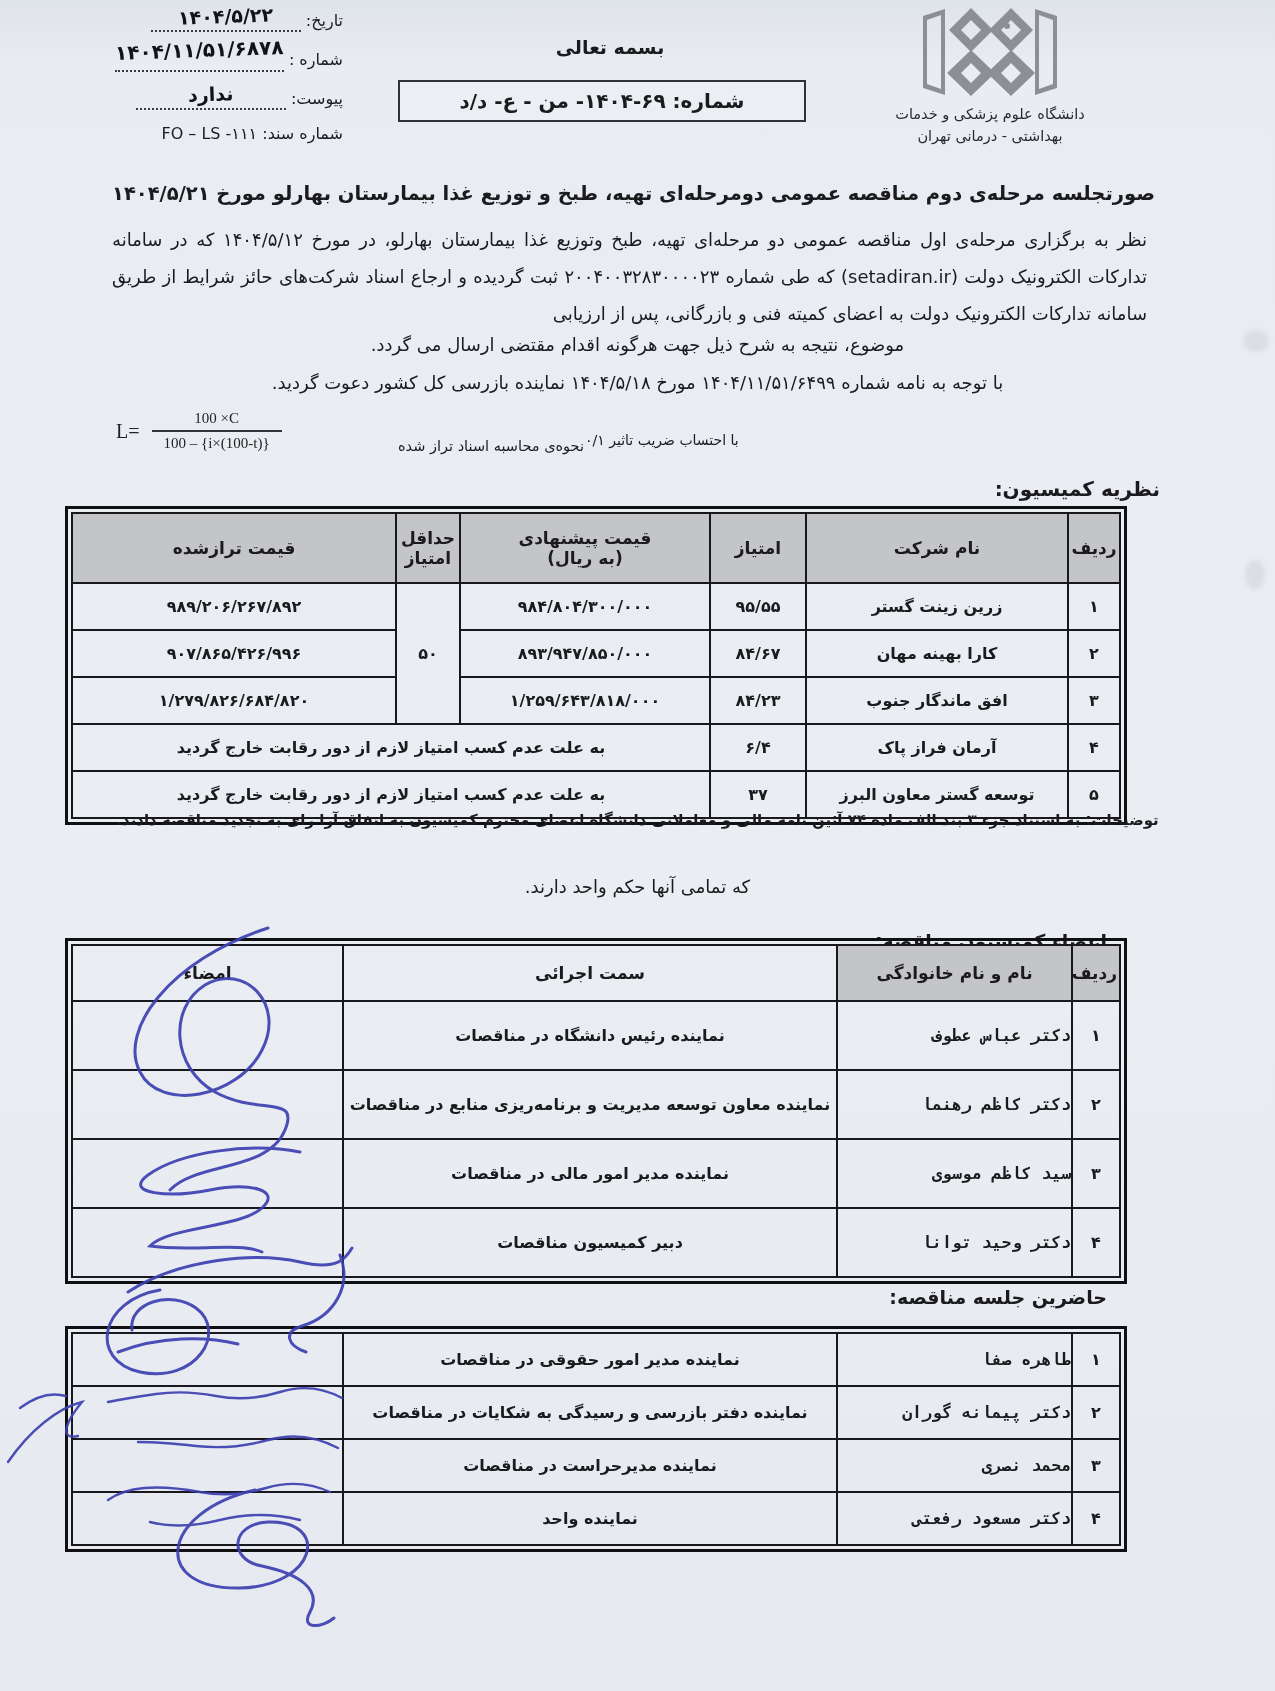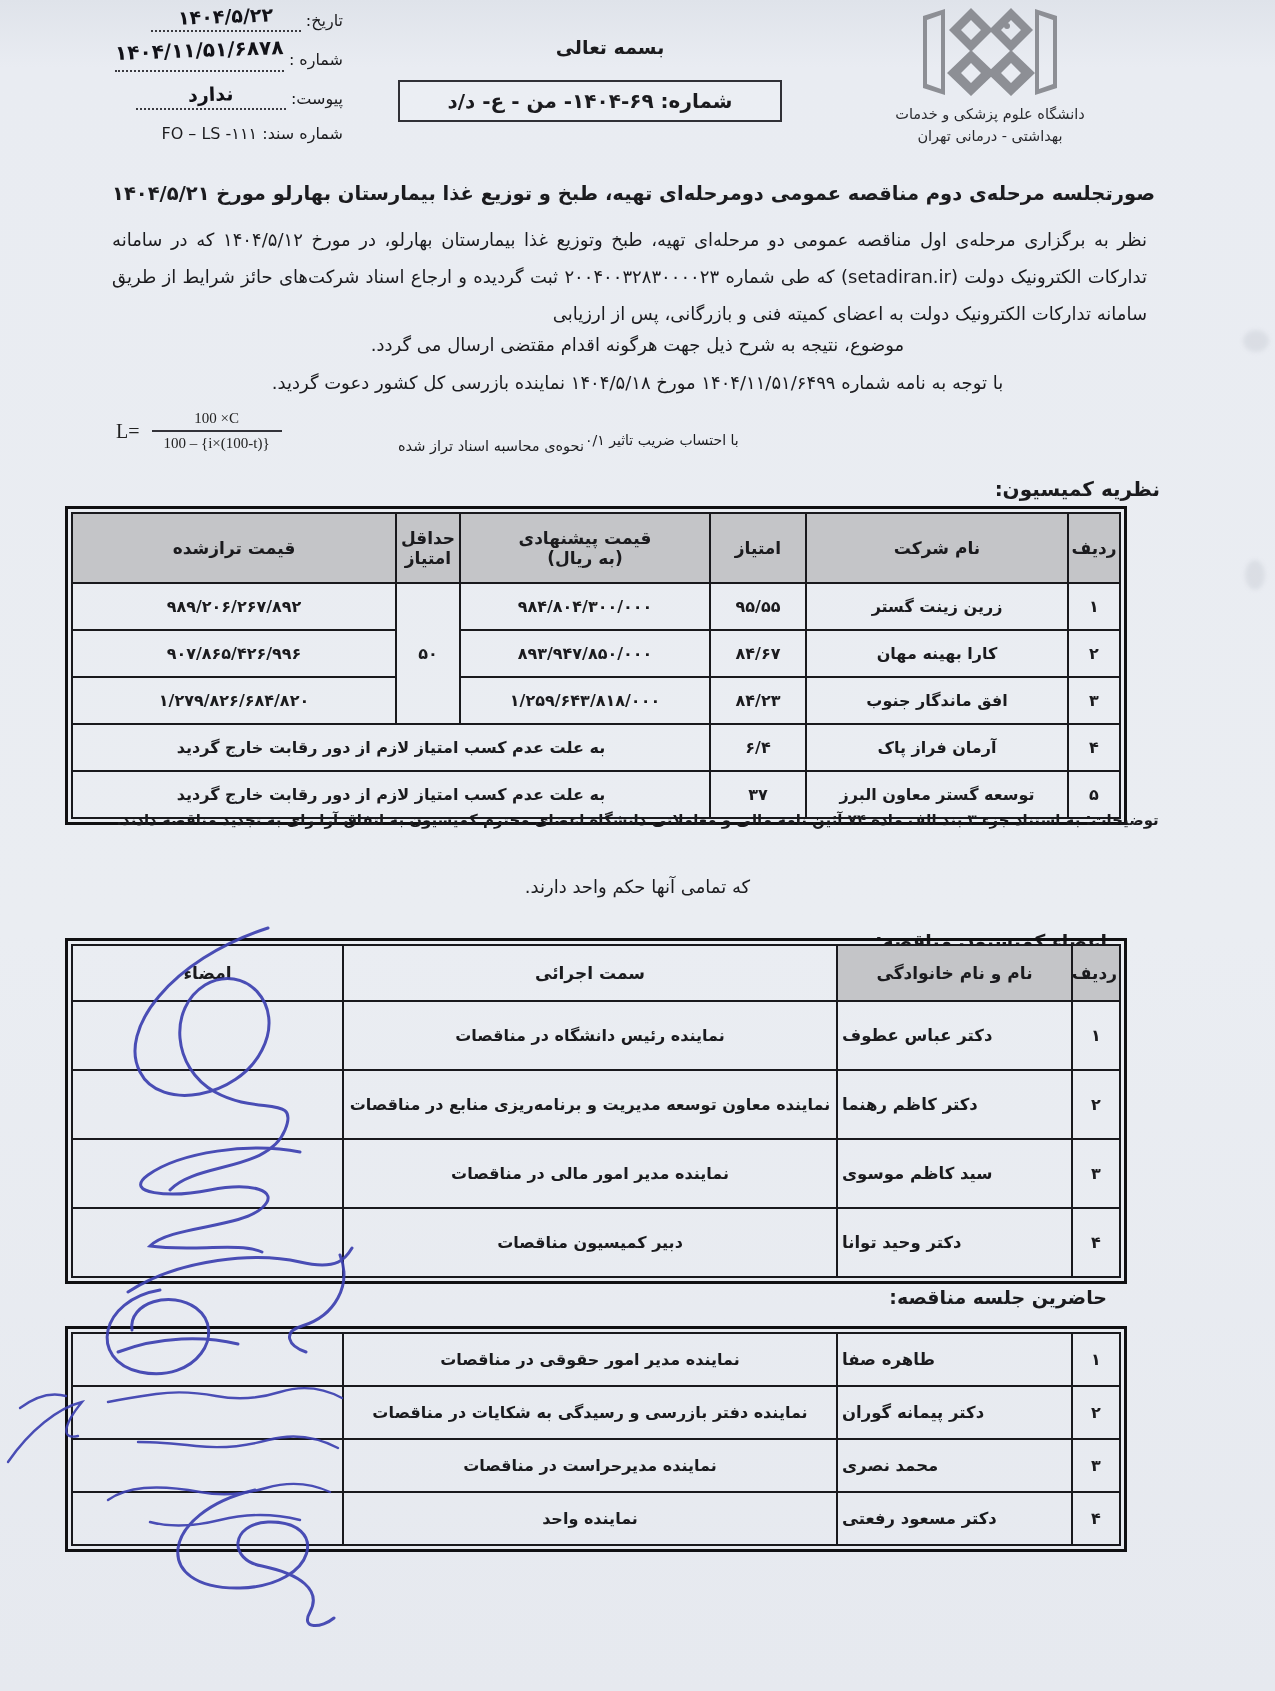--- a/index.html
+++ b/index.html
@@ -11,21 +11,21 @@
   .abs{position:absolute;}
   
   .hdr-left{left:28px;top:8px;width:315px;text-align:right;font-size:16px;}
   .hdr-left .line{margin-bottom:14px;white-space:nowrap;}
   .dotted{display:inline-block;min-width:150px;border-bottom:2px dotted #3a3a40;text-align:center;}
   .hw{display:inline-block;font-weight:700;font-size:19px;color:#121218;transform:rotate(-2deg);position:relative;top:-3px;}
   .hw-big{font-size:20px;top:-8px;}
   
   .besmele{left:470px;top:36px;width:280px;text-align:center;font-weight:700;font-size:19px;}
   .ref-box{left:398px;top:80px;width:372px;border:2px solid #303036;text-align:center;
-           font-weight:700;font-size:20px;padding:7px 4px;background:rgba(255,255,255,0.12);}
+           font-weight:700;font-size:20px;padding:7px 16px;background:rgba(255,255,255,0.12);}
   
   .univ{left:865px;top:6px;width:250px;text-align:center;}
   .univ .cap{font-size:14.5px;line-height:20px;color:#2a2a2e;margin-top:2px;}
   
   .title{right:120px;left:70px;top:182px;text-align:right;font-weight:700;font-size:19.5px;white-space:nowrap;}
   .par{right:128px;left:112px;top:221px;font-size:18px;line-height:37px;text-align:justify;}
   .center-line{left:0;right:0;text-align:center;font-size:18px;}
   
   .formula{left:116px;top:410px;direction:ltr;font-family:"Liberation Serif",serif;font-size:16px;color:#222;}
   .formula .lhs{font-size:20px;vertical-align:middle;}
@@ -38,21 +38,21 @@
   
   .twrap{left:65px;width:1062px;border:3px solid #101012;padding:3px;box-sizing:border-box;}
   table{border-collapse:collapse;width:100%;table-layout:fixed;}
   th,td{border:2px solid #19191d;text-align:center;vertical-align:middle;overflow:hidden;}
   th{background:#c4c5c8;font-size:17px;font-weight:700;padding:4px 2px;}
   td{font-weight:700;font-size:16px;padding:2px 4px;}
   .t1 thead th{height:60px;}
   .t1 td{height:41px;}
   .t2 thead th{height:46px;}
   .t2 td{height:63px;}
-  .t2 td.nm,.t3 td.nm{text-align:left;padding-right:0;font-size:16.5px;}
+  .t2 td.nm,.t3 td.nm{text-align:right;padding-right:0;font-size:16.5px;font-family:Liberation Mono, monospace;}
   .t3 td{height:47px;}
   .notes{left:60px;right:60px;text-align:center;font-weight:700;font-size:15px;}
   .smudge{position:absolute;border-radius:50%;background:#c9cdd5;opacity:.45;filter:blur(2px);}
   .ink{position:absolute;left:0;top:0;pointer-events:none;}
 </style>
 </head>
 <body>
 
 <div class="page">
 

